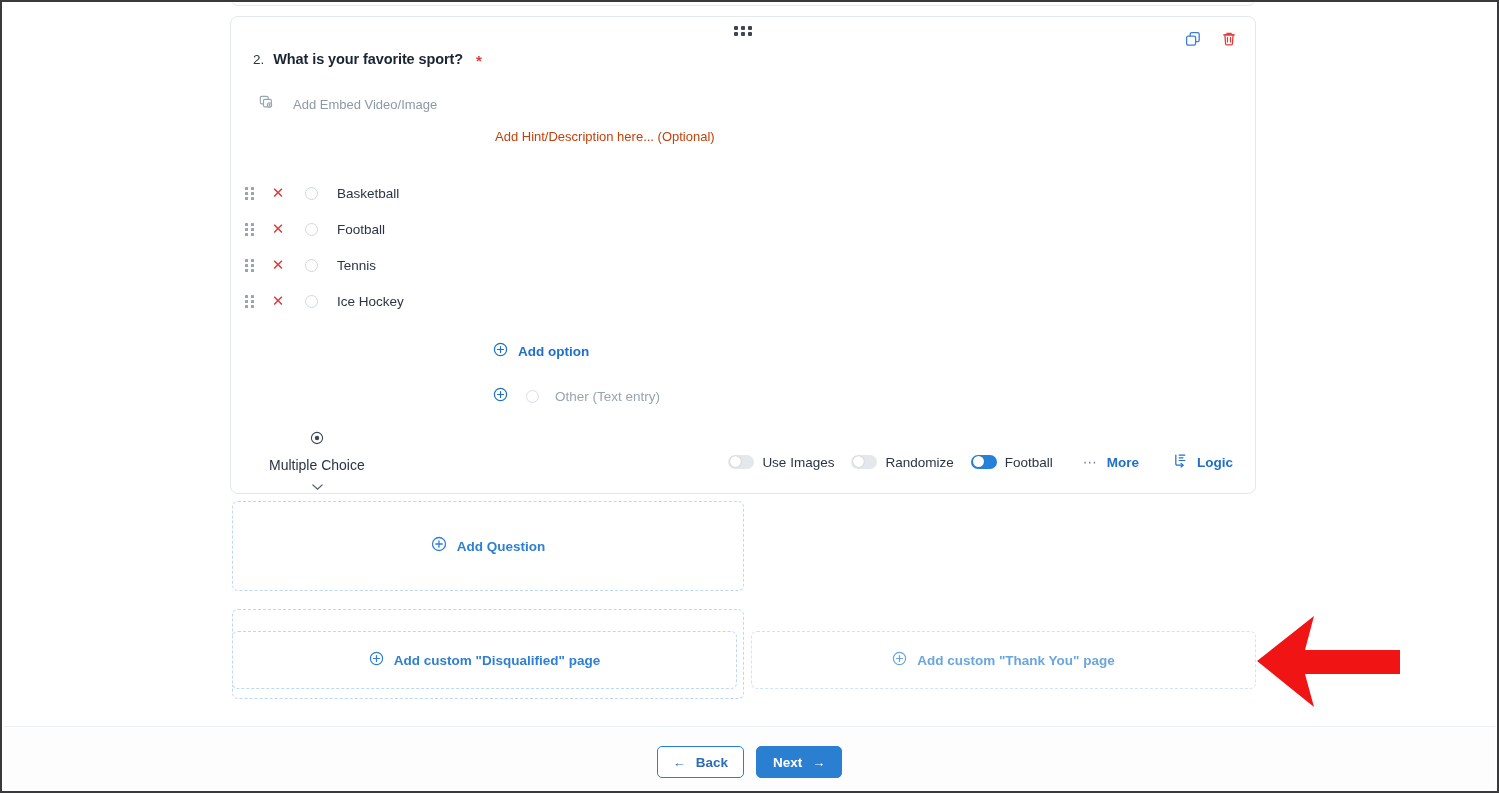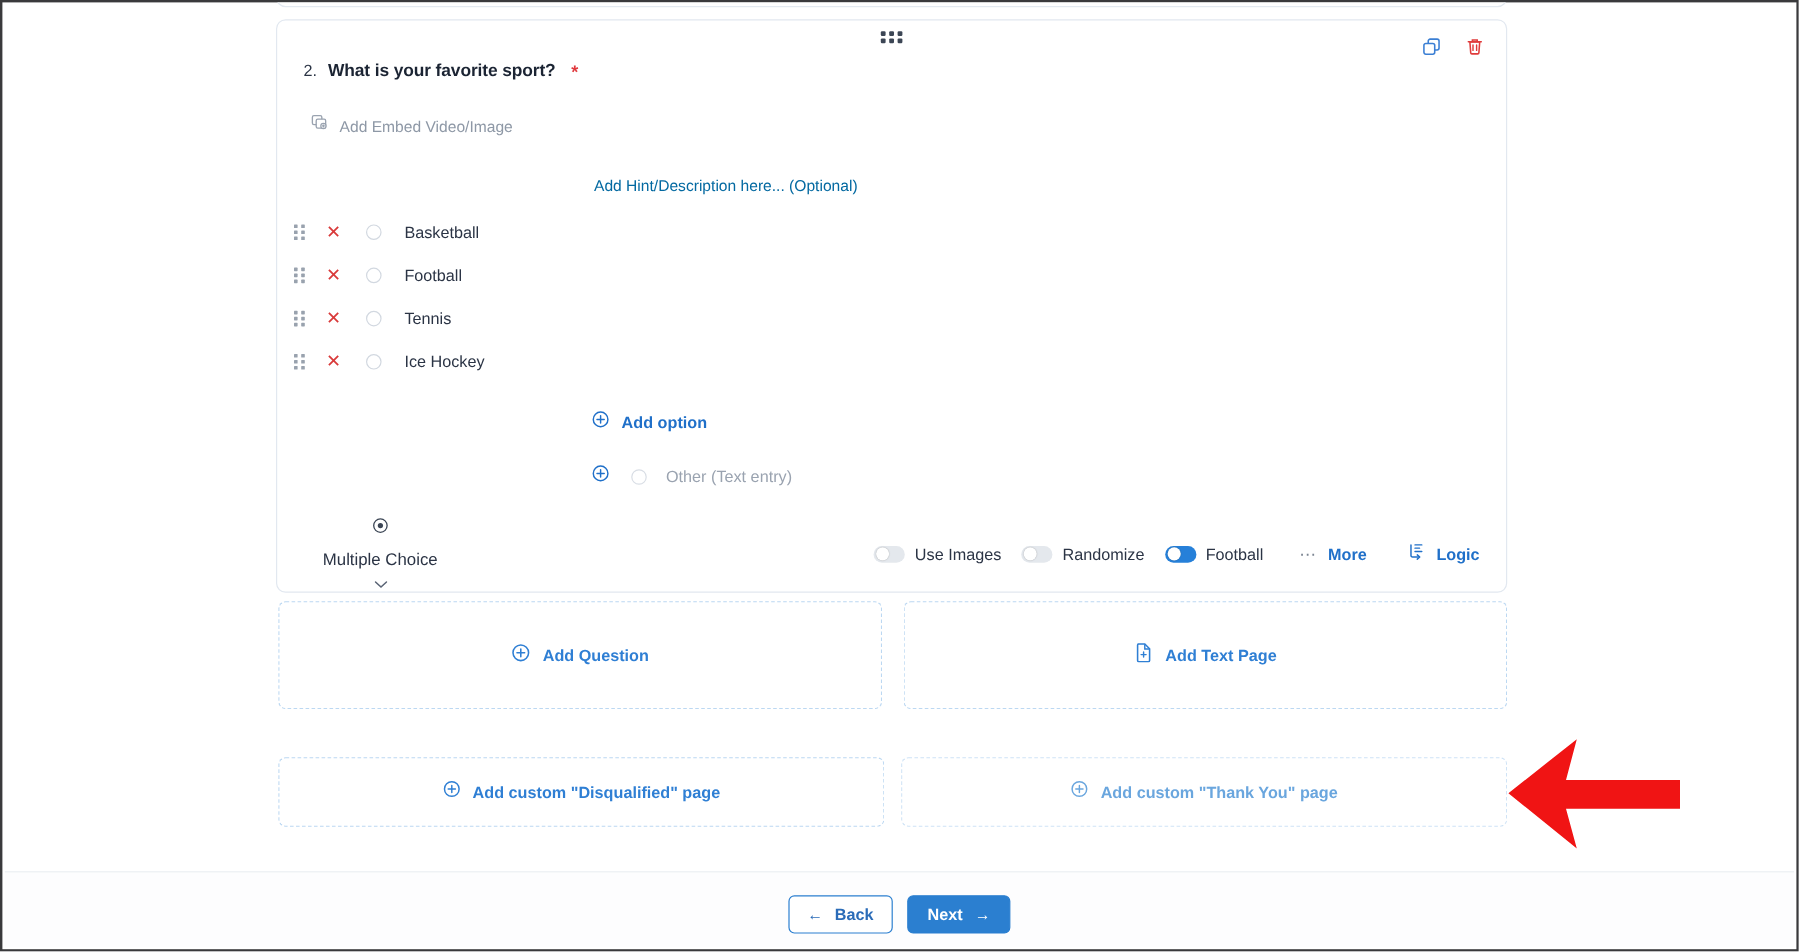--- a/index.html
+++ b/index.html
@@ -58,27 +58,27 @@
   .q-head {
     position: absolute;
     left: 22px; top: 33px;
     display: flex; align-items: baseline; gap: 9px;
   }
   .q-num { font-size: 13.5px; color: #2b3445; }
   .q-title { font-size: 14.5px; font-weight: bold; color: #1b2433; letter-spacing: -0.1px;}
   .q-req { color: #e0393e; font-size: 15px; font-weight: bold; margin-left: 4px; position: relative; top: 2px;}
   .embed-row {
     position: absolute; left: 28px; top: 78px;
-    display: flex; align-items: center; gap: 9px;
+    display: flex; align-items: center; gap: 19px;
     cursor: pointer;
   }
   .embed-label { font-size: 13px; color: #8e98a6; }
   .hint-row {
-    position: absolute; left: 264px; top: 130px;
-    font-size: 13px; color: #0369a1;
+    position: absolute; left: 264px; top: 112px;
+    font-size: 13px; color: #c2410c;
     cursor: text;
   }
   
   .options { position: absolute; left: 8px; top: 158px; width: 100%;}
   .opt-row {
     display: flex; align-items: center;
     height: 36px;
     padding-left: 0;
   }
   .opt-drag {
@@ -182,21 +182,21 @@
     border: 1.5px dashed #bcd8f2;
     border-radius: 6px;
     background: #ffffff;
     display: flex; align-items: center; justify-content: center;
     gap: 10px;
     cursor: pointer;
     box-sizing: border-box;
   }
   .dash-label { font-size: 13.5px; font-weight: bold; color: #2f7fd4; }
   .dash-label.light { color: #6aa6de; font-weight: bold; }
-  #row-add { left: 230px; top: 499px; width: 1024px; gap: 18px; }
+  #row-add { left: 230px; top: 499px; width: 1024px; gap: 18px; flex-direction: column; }
   #row-add .dash-btn { width: 512px; height: 90px; }
   #row-custom { left: 230px; top: 629px; width: 1024px; gap: 14px; }
   #row-custom .dash-btn { width: 505px; height: 58px; }
   #row-custom .dash-btn.thankyou { width: 505px; border-color: #cfe3f6; }
   
   .footer-divider {
     position: absolute; left: 2px; right: 2px; top: 724px;
     height: 1px; background: #eceff3;
   }
   .footer-bg {

